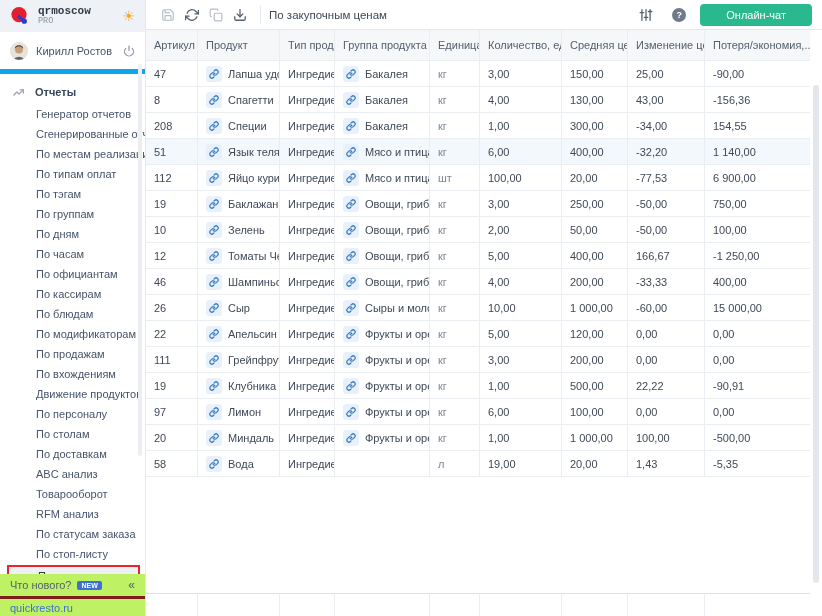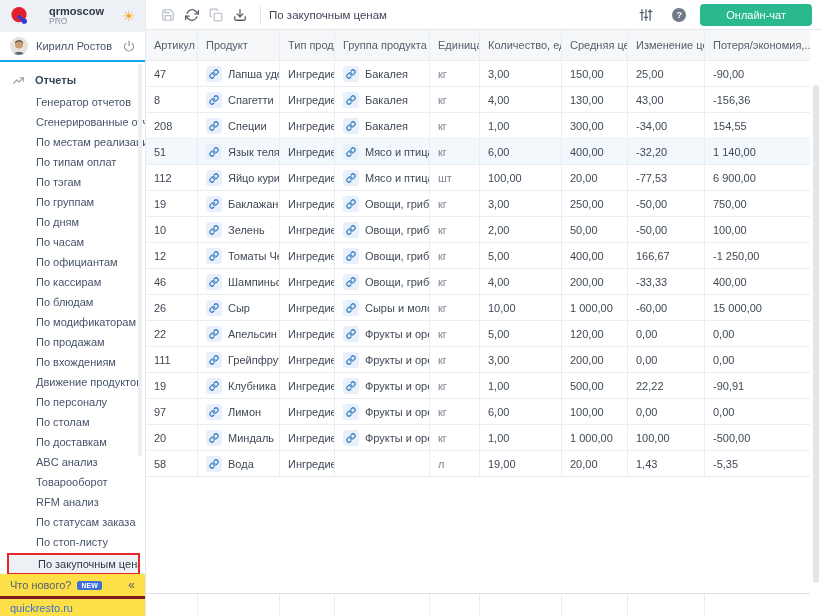--- a/index.html
+++ b/index.html
@@ -4,39 +4,39 @@
 <style>
   * { margin:0; padding:0; box-sizing:border-box; }
   html,body { width:822px; height:616px; overflow:hidden; }
   body { font-family:"Liberation Sans","DejaVu Sans",sans-serif; font-size:11px; color:#3f4956; background:#fff; }
   .app { display:flex; width:822px; height:616px; }
 
   
   .sidebar { position:relative; width:146px; height:616px; border-right:1px solid #e4e8ee; background:#fff; flex:none; }
   .brand { height:32px; background:#eef1f5; display:flex; align-items:center; padding:0 10px; }
   .brand-logo { width:20px; height:20px; position:relative; flex:none; }
-  .brand-text { margin-left:19px; line-height:1.05; flex:1; }
+  .brand-text { margin-left:8px; line-height:1.05; flex:1;font-family:Liberation Mono, monospace; }
   .brand-name { font-size:11px; font-weight:bold; color:#2f3a47; }
   .brand-plan { font-size:8.5px; color:#8a93a2; }
   .sun-icon { color:#f6a623; font-size:14px; cursor:pointer; }
 
-  .user { height:30px; display:flex; align-items:center; padding:0 10px; border-bottom:2px solid #0ea5e9; }
+  .user { height:42px; display:flex; align-items:center; padding:0 10px; border-bottom:5px solid #0ea5e9; }
   .avatar { width:18px; height:18px; border-radius:50%; overflow:hidden; flex:none; background:#dfe3e8; }
   .user-name { margin-left:8px; flex:1; color:#46536a; }
   .power-btn { color:#8a93a2; cursor:pointer; display:flex; }
 
   .nav { padding-top:6px; }
   .nav-section { display:flex; align-items:center; height:24px; padding:0 12px; font-weight:bold; color:#39455a; }
   .nav-section .sec-icon { margin-right:10px; color:#9aa3b0; display:flex; }
   .nav-item { height:20px; line-height:20px; padding-left:36px; color:#46536a; cursor:pointer; white-space:nowrap; overflow:hidden; }
   .nav-item.selected { background:#edf0f4; border:2px solid #e8262c; margin:1px 5px 1px 7px; padding-left:29px; height:22px; line-height:18px; color:#2f3a47; }
 
   .sidebar-scroll { position:absolute; right:3px; top:64px; width:4px; height:392px; background:#eceef2; border-radius:2px; }
 
-  .sidebar-footer { position:absolute; left:0; right:0; bottom:0; background:#fde047; }
+  .sidebar-footer { position:absolute; left:0; right:0; bottom:0; background:#bef264; }
   .whats-new-row { display:flex; align-items:center; height:22px; padding:0 10px; }
   .whats-new-label { color:#55606e; cursor:pointer; }
   .new-badge { background:#3e6fd7; color:#fff; font-size:7px; font-weight:bold; border-radius:2px; padding:1px 4px; margin-left:6px; }
   .collapse-btn { margin-left:auto; color:#55606e; font-size:12px; cursor:pointer; }
   .site-row { border-top:3px solid #7f1d1d; height:20px; display:flex; align-items:center; padding:0 10px; }
   .site-link { color:#3b6fd1; text-decoration:none; cursor:pointer; }
 
   
   .main { position:relative; flex:1; height:616px; background:#fff; }
   .toolbar { height:30px; display:flex; align-items:center; border-bottom:1px solid #e4e8ee; padding:0 10px; }

